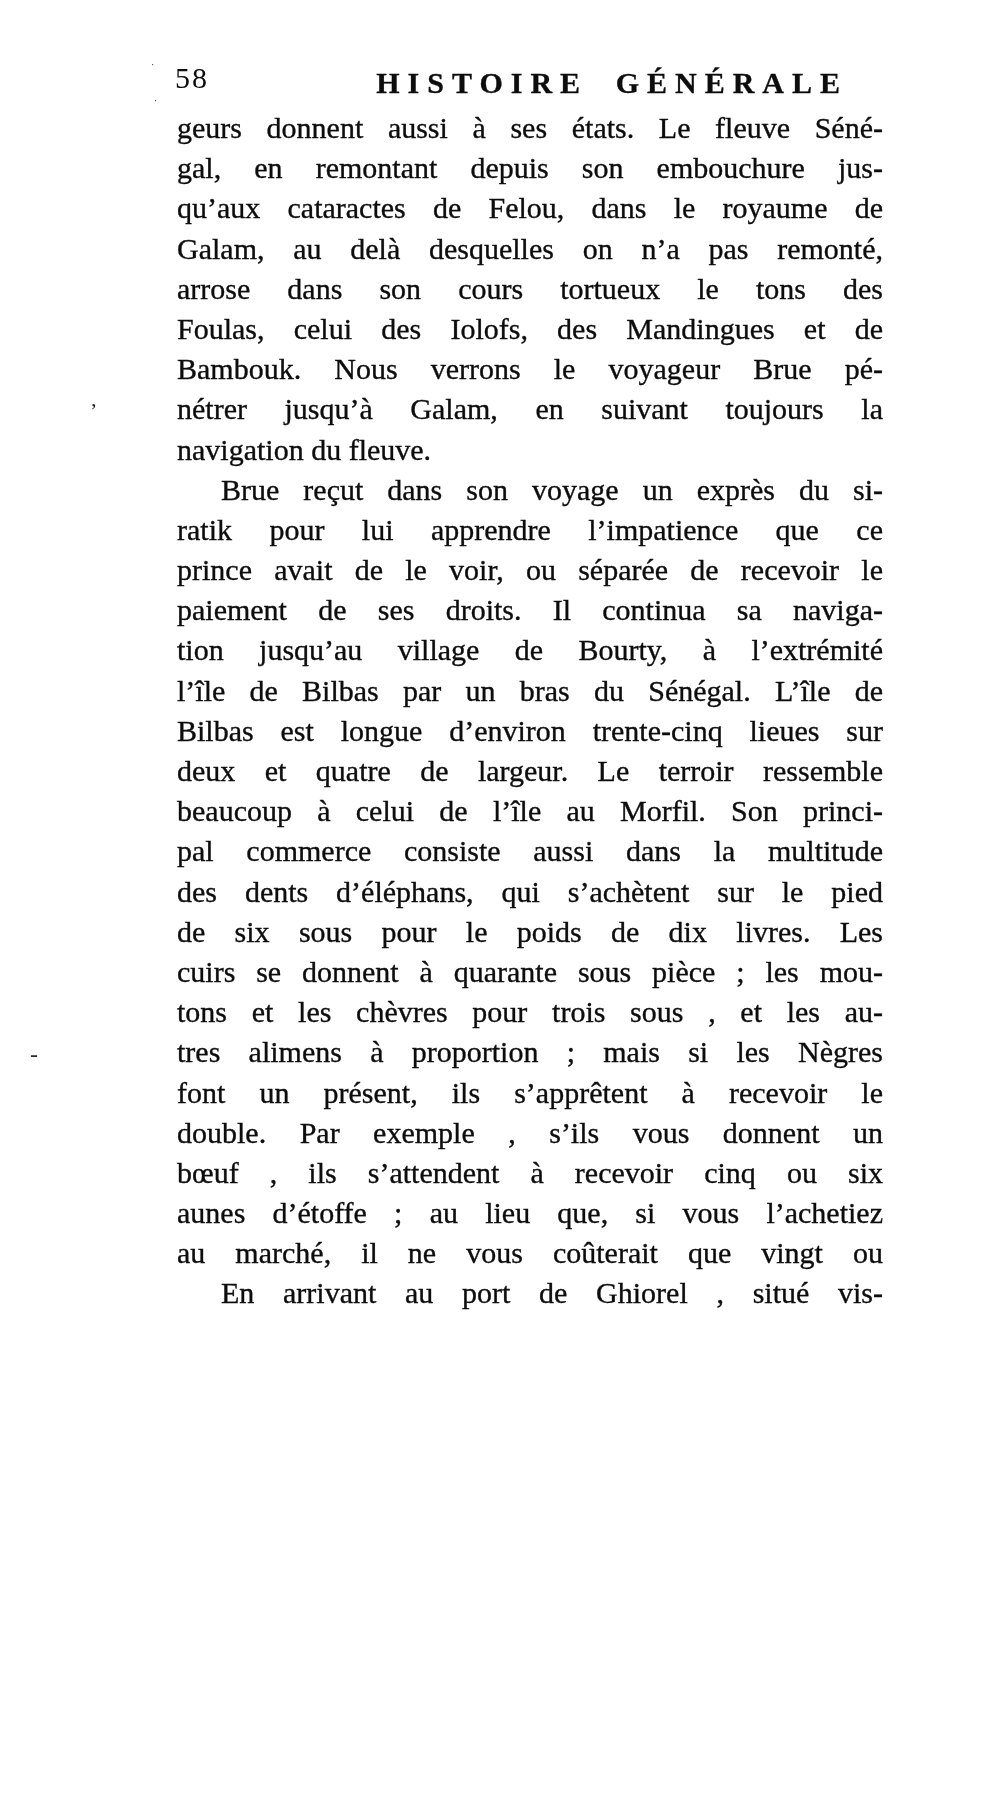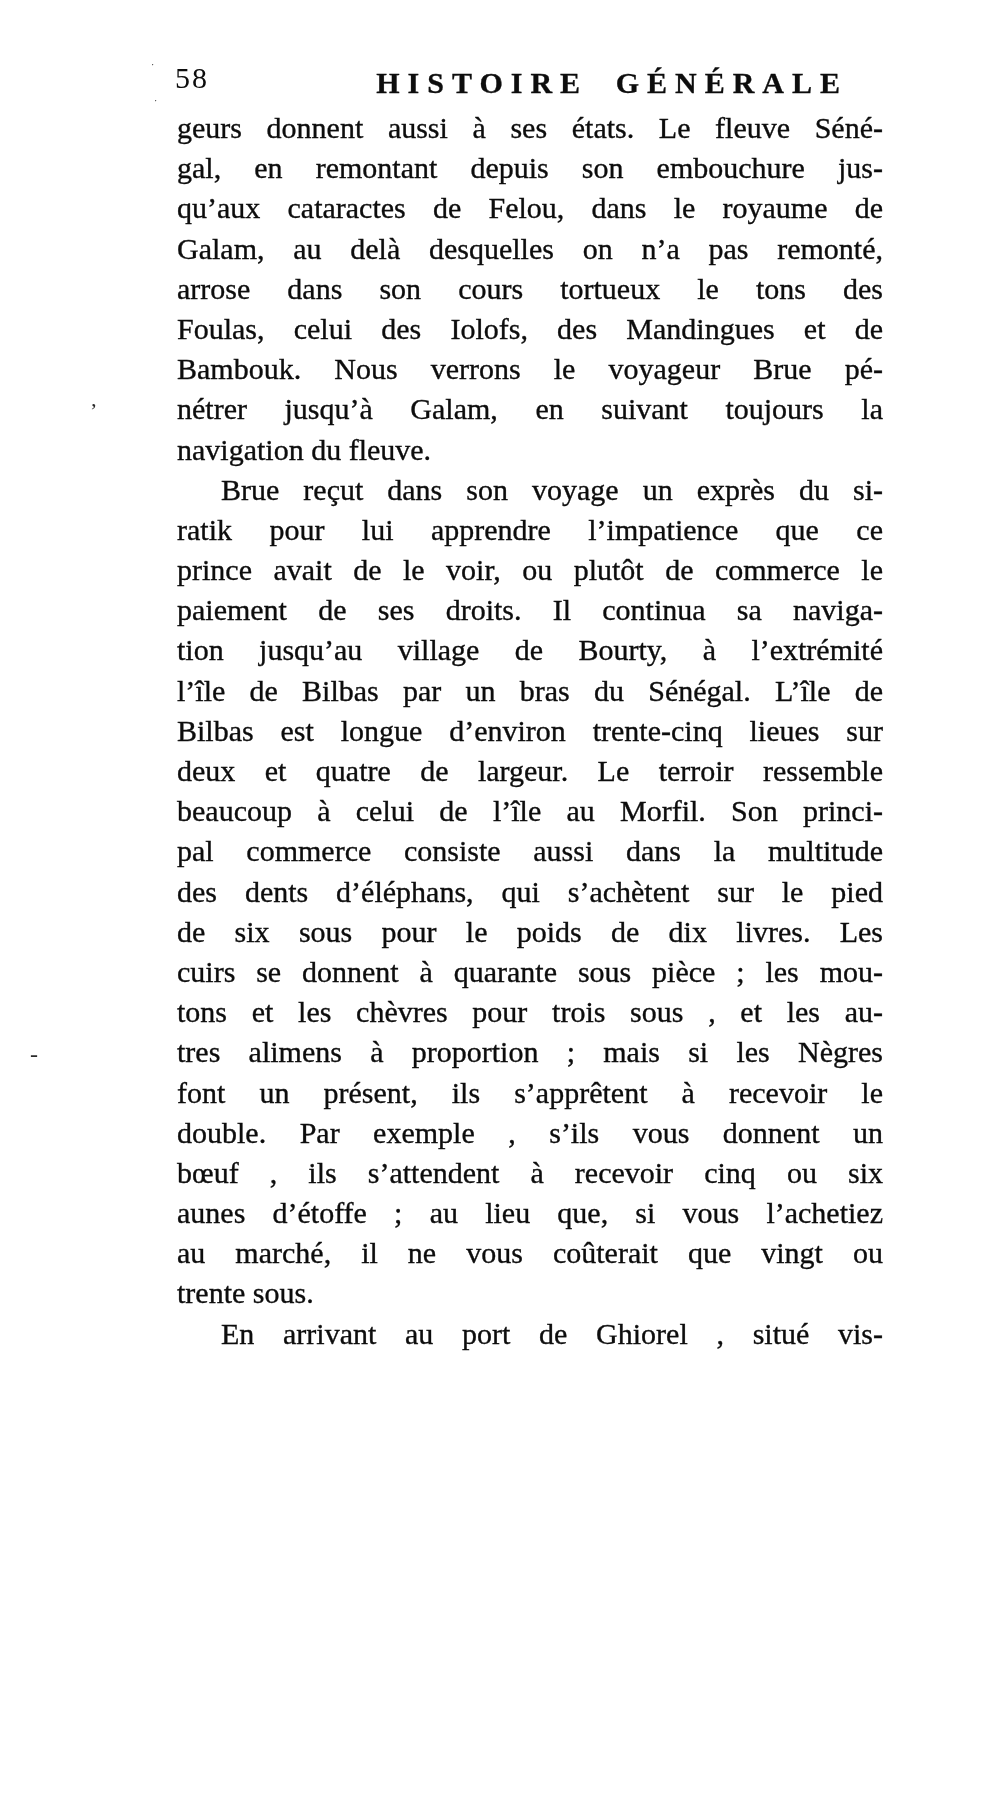--- a/index.html
+++ b/index.html
@@ -93,39 +93,38 @@
       <div class="bline">gal, en remontant depuis son embouchure jus-</div>
       <div class="bline">qu’aux cataractes de Felou, dans le royaume de</div>
       <div class="bline">Galam, au delà desquelles on n’a pas remonté,</div>
       <div class="bline">arrose dans son cours tortueux le tons des</div>
       <div class="bline">Foulas, celui des Iolofs, des Mandingues et de</div>
       <div class="bline">Bambouk. Nous verrons le voyageur Brue pé-</div>
       <div class="bline">nétrer jusqu’à Galam, en suivant toujours la</div>
       <div class="bline short">navigation du fleuve.</div>
       <div class="bline indent">Brue reçut dans son voyage un exprès du si-</div>
       <div class="bline">ratik pour lui apprendre l’impatience que ce</div>
-      <div class="bline">prince avait de le voir, ou plutôt de commerce le</div>
+      <div class="bline">prince avait de le voir, ou séparée de recevoir le</div>
       <div class="bline">paiement de ses droits. Il continua sa naviga-</div>
       <div class="bline">tion jusqu’au village de Bourty, à l’extrémité</div>
       <div class="bline">l’île de Bilbas par un bras du Sénégal. L’île de</div>
       <div class="bline">Bilbas est longue d’environ trente-cinq lieues sur</div>
       <div class="bline">deux et quatre de largeur. Le terroir ressemble</div>
       <div class="bline">beaucoup à celui de l’île au Morfil. Son princi-</div>
       <div class="bline">pal commerce consiste aussi dans la multitude</div>
       <div class="bline">des dents d’éléphans, qui s’achètent sur le pied</div>
       <div class="bline">de six sous pour le poids de dix livres. Les</div>
       <div class="bline">cuirs se donnent à quarante sous pièce ; les mou-</div>
       <div class="bline">tons et les chèvres pour trois sous , et les au-</div>
       <div class="bline">tres alimens à proportion ; mais si les Nègres</div>
       <div class="bline">font un présent, ils s’apprêtent à recevoir le</div>
       <div class="bline">double. Par exemple , s’ils vous donnent un</div>
       <div class="bline">bœuf , ils s’attendent à recevoir cinq ou six</div>
       <div class="bline">aunes d’étoffe ; au lieu que, si vous l’achetiez</div>
       <div class="bline">au marché, il ne vous coûterait que vingt ou</div>
-      <div class="bline short">trente sous.</div>
       <div class="bline indent">En arrivant au port de Ghiorel , situé vis-</div>
     </div>
 
   <span class="speck s1">·</span>
   <span class="speck s2">·</span>
   <span class="speck s3">’</span>
   <span class="speck s4">-</span>
 
 </div>
 

